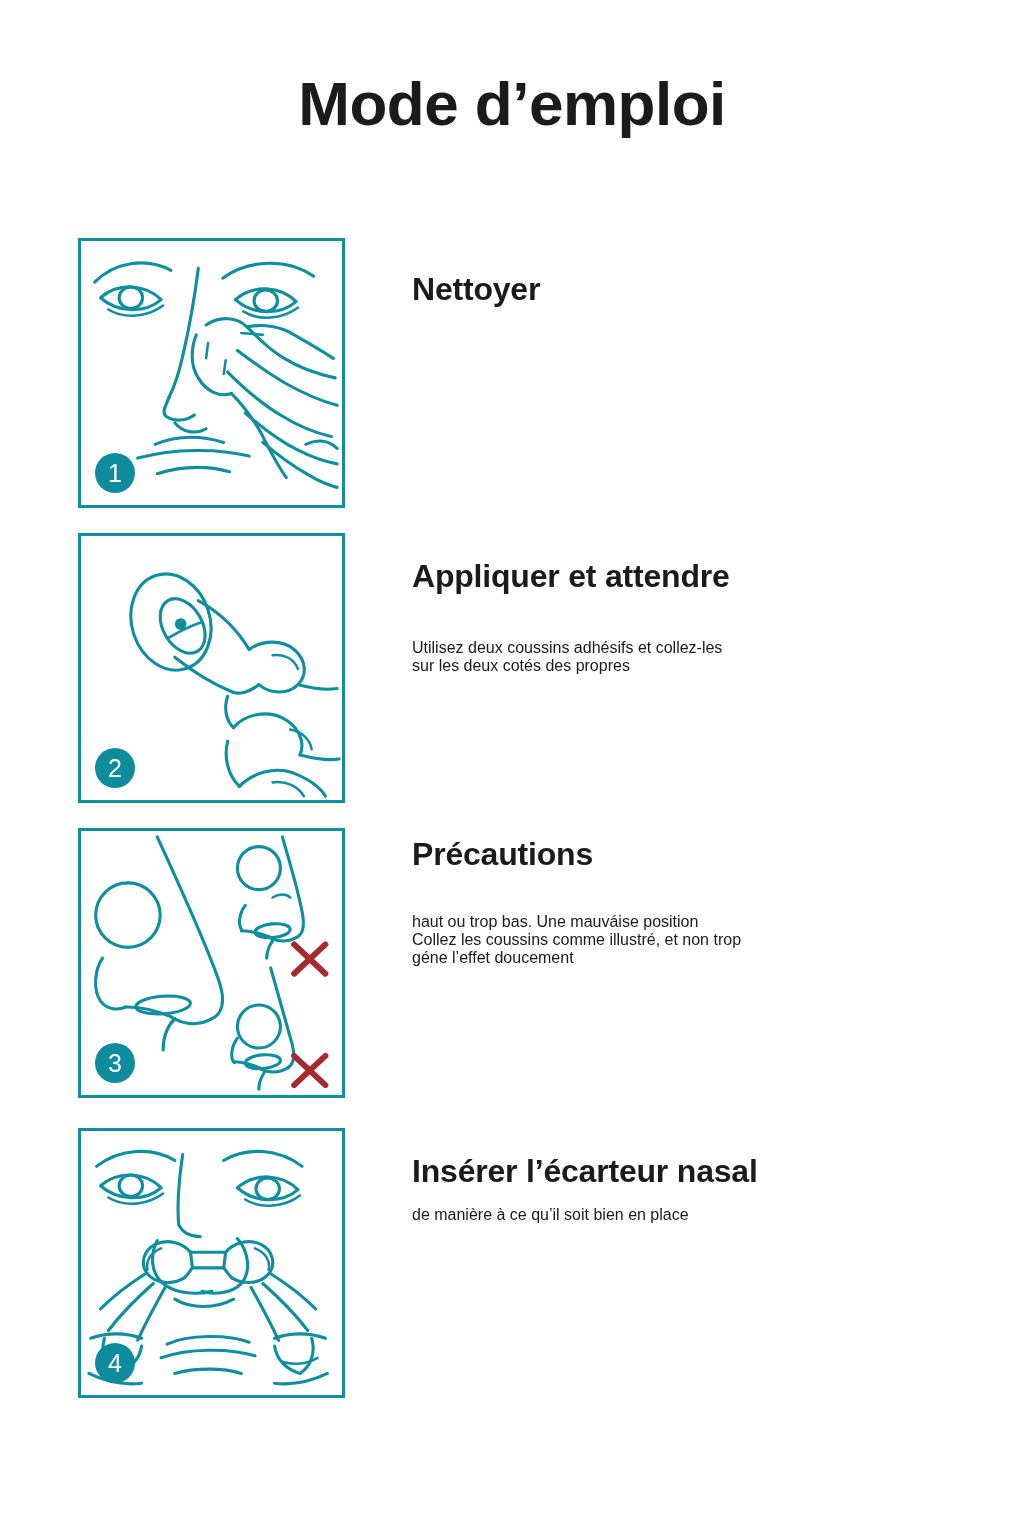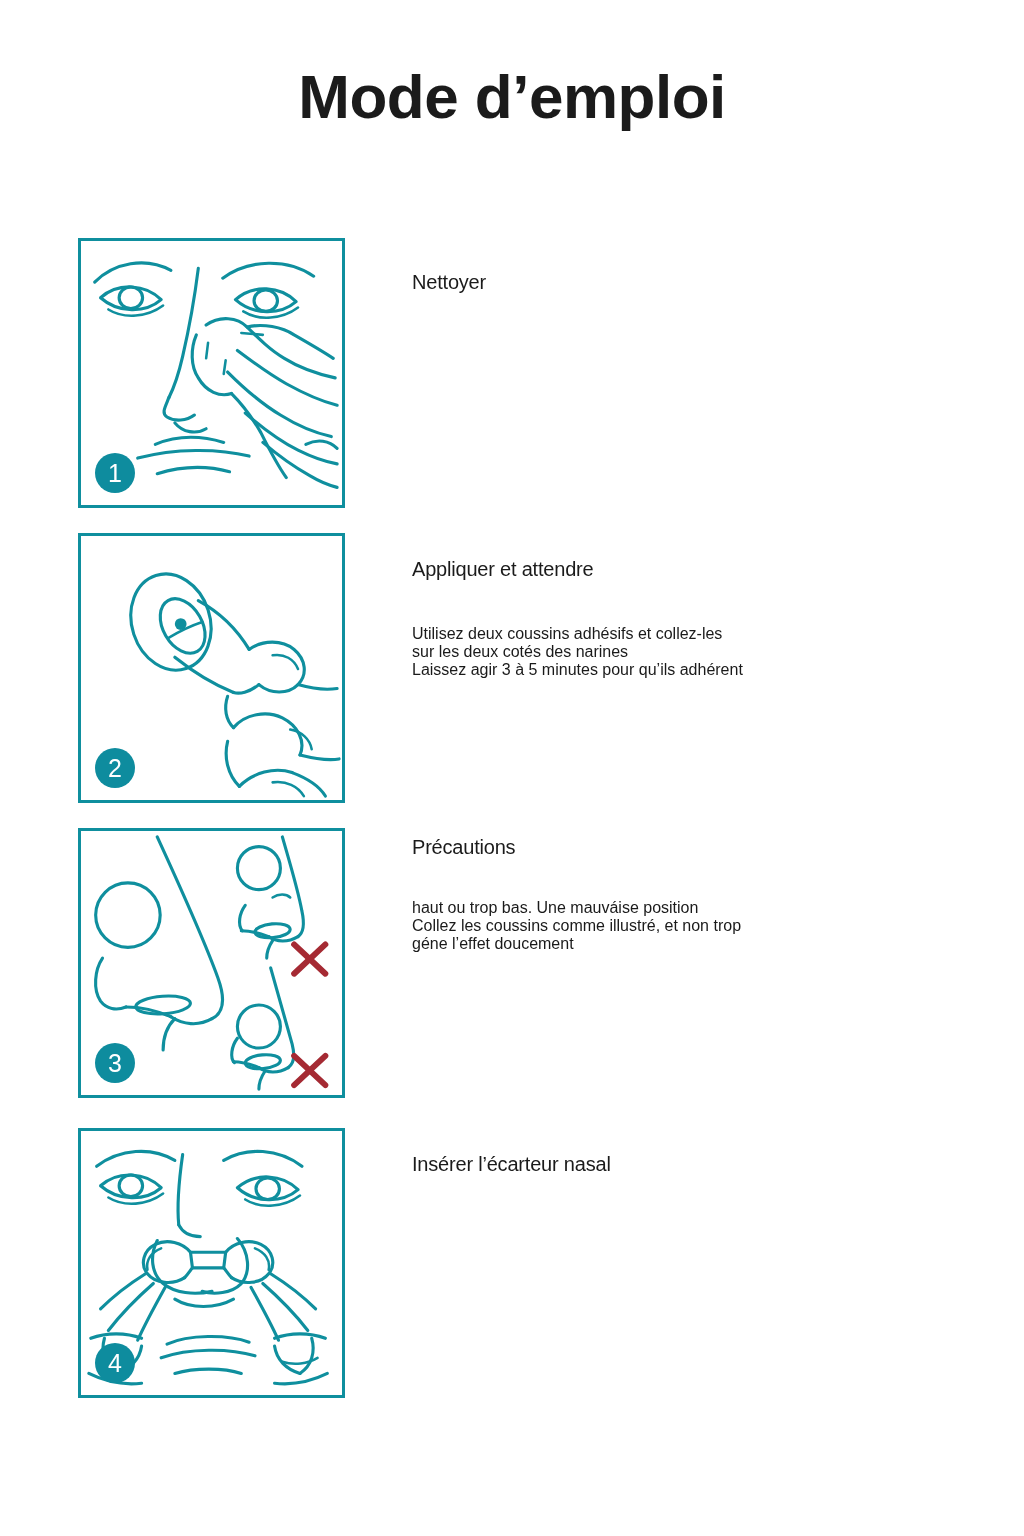--- a/index.html
+++ b/index.html
@@ -12,21 +12,21 @@
     height: 1536px;
     font-family: "Liberation Sans", sans-serif;
     color: #1a1a1a;
     -webkit-font-smoothing: antialiased;
     position: relative;
     overflow: hidden;
   }
 
   .page-title {
     position: absolute;
-    top: 61px;
+    top: 68px;
     left: 0;
     width: 1024px;
     text-align: center;
     font-size: 62px;
     font-weight: bold;
     letter-spacing: -0.5px;
     color: #1b1b1b;
   }
 
   .steps {
@@ -72,22 +72,22 @@
     text-align: center;
     font-weight: normal;
   }
 
   .copy {
     flex: 1 1 auto;
     padding-left: 67px;
     padding-right: 40px;
   }
   .step-title {
-    font-size: 20px;
-    font-weight: normal;
+    font-size: 32px;
+    font-weight: bold;
     color: #1b1b1b;
     letter-spacing: -0.2px;
     margin: 0;
   }
   .step-body {
     margin: 0;
     font-size: 23px;
     line-height: 40px;
     color: #262626;
     font-weight: normal;
@@ -206,22 +206,21 @@
           <path class="ink-thin" d="M214 198 C226 200 234 208 236 218"></path>
         </g>
       </svg>
       <div class="badge">2</div>
     </div>
     <div class="copy">
       <h2 class="step-title">Appliquer et attendre</h2>
       <p class="step-body">
         </p>
         <div>Utilisez deux coussins adhésifs et collez-les</div>
-        <div>sur les deux cotés des narines</div>
-        <div>Laissez agir 3 à 5 minutes pour qu’ils adhérent</div>
+        <div>sur les deux cotés des propres</div>
       <p></p>
     </div>
   </div>
 
   <div class="step step-3">
     <div class="panel">
       <svg viewBox="0 0 267 270" xmlns="http://www.w3.org/2000/svg">
         <g>
 
           <path class="ink" d="M78 6 C100 54 124 106 140 150 C148 172 146 186 134 192"></path>
@@ -331,17 +330,18 @@
           <path class="ink" d="M82 232 C110 222 152 222 178 230"></path>
           <path class="ink" d="M96 248 C116 242 146 242 164 248"></path>
         </g>
       </svg>
       <div class="badge">4</div>
     </div>
     <div class="copy">
       <h2 class="step-title">Insérer l’écarteur nasal</h2>
       <p class="step-body">
         </p>
+        <div>de manière à ce qu’il soit bien en place</div>
       <p></p>
     </div>
   </div>
 
 </div>
 
 </body></html>

